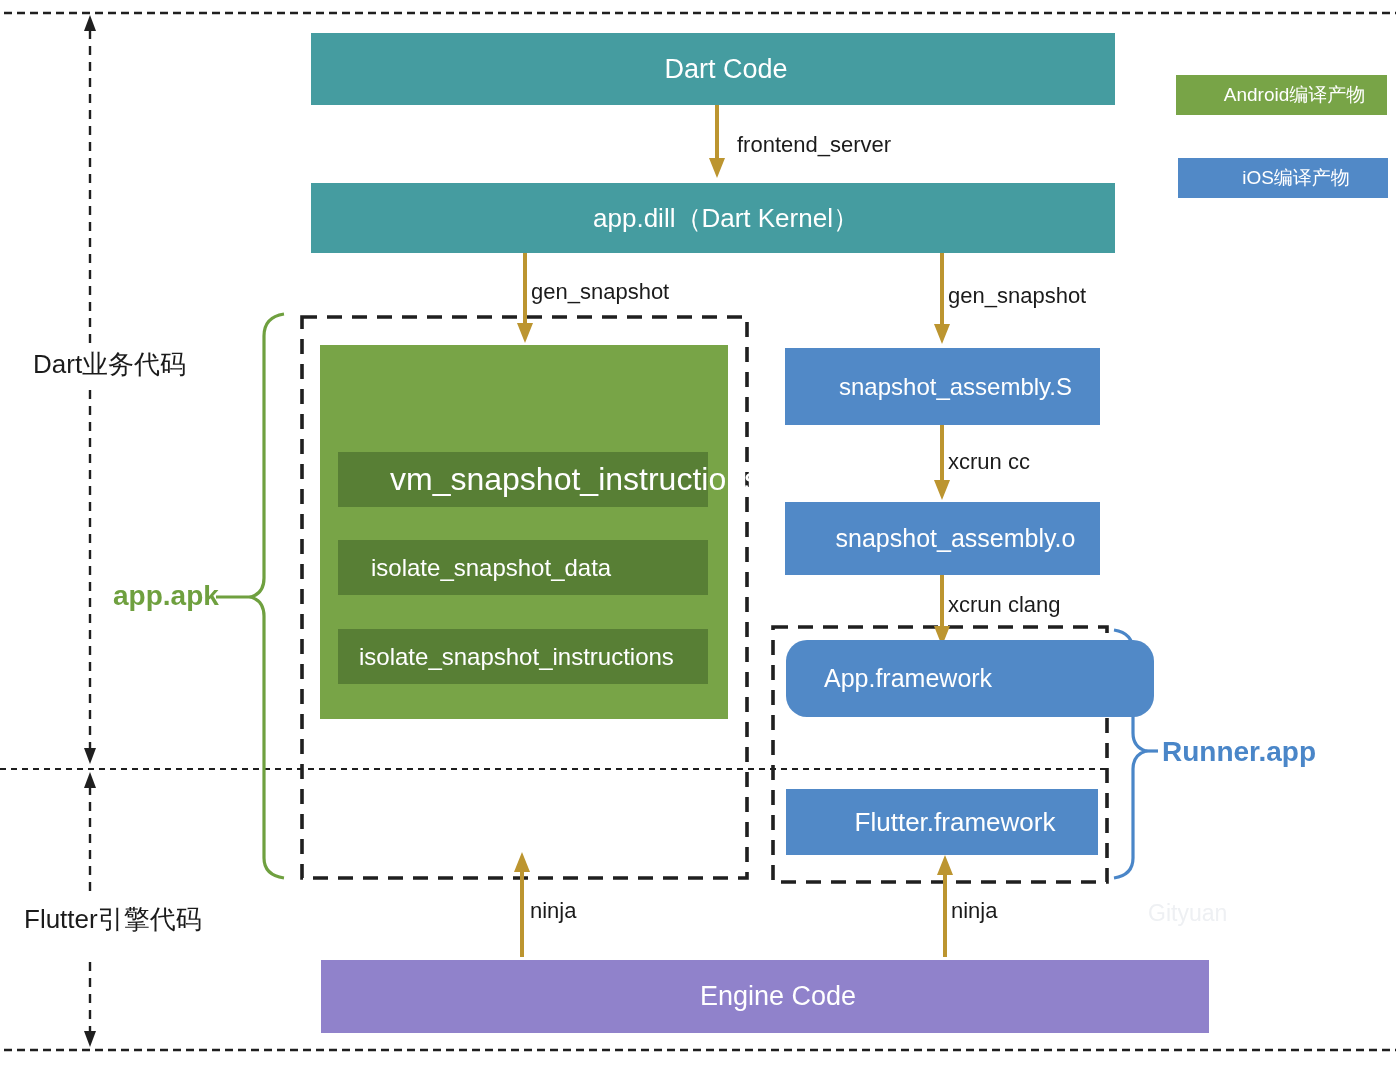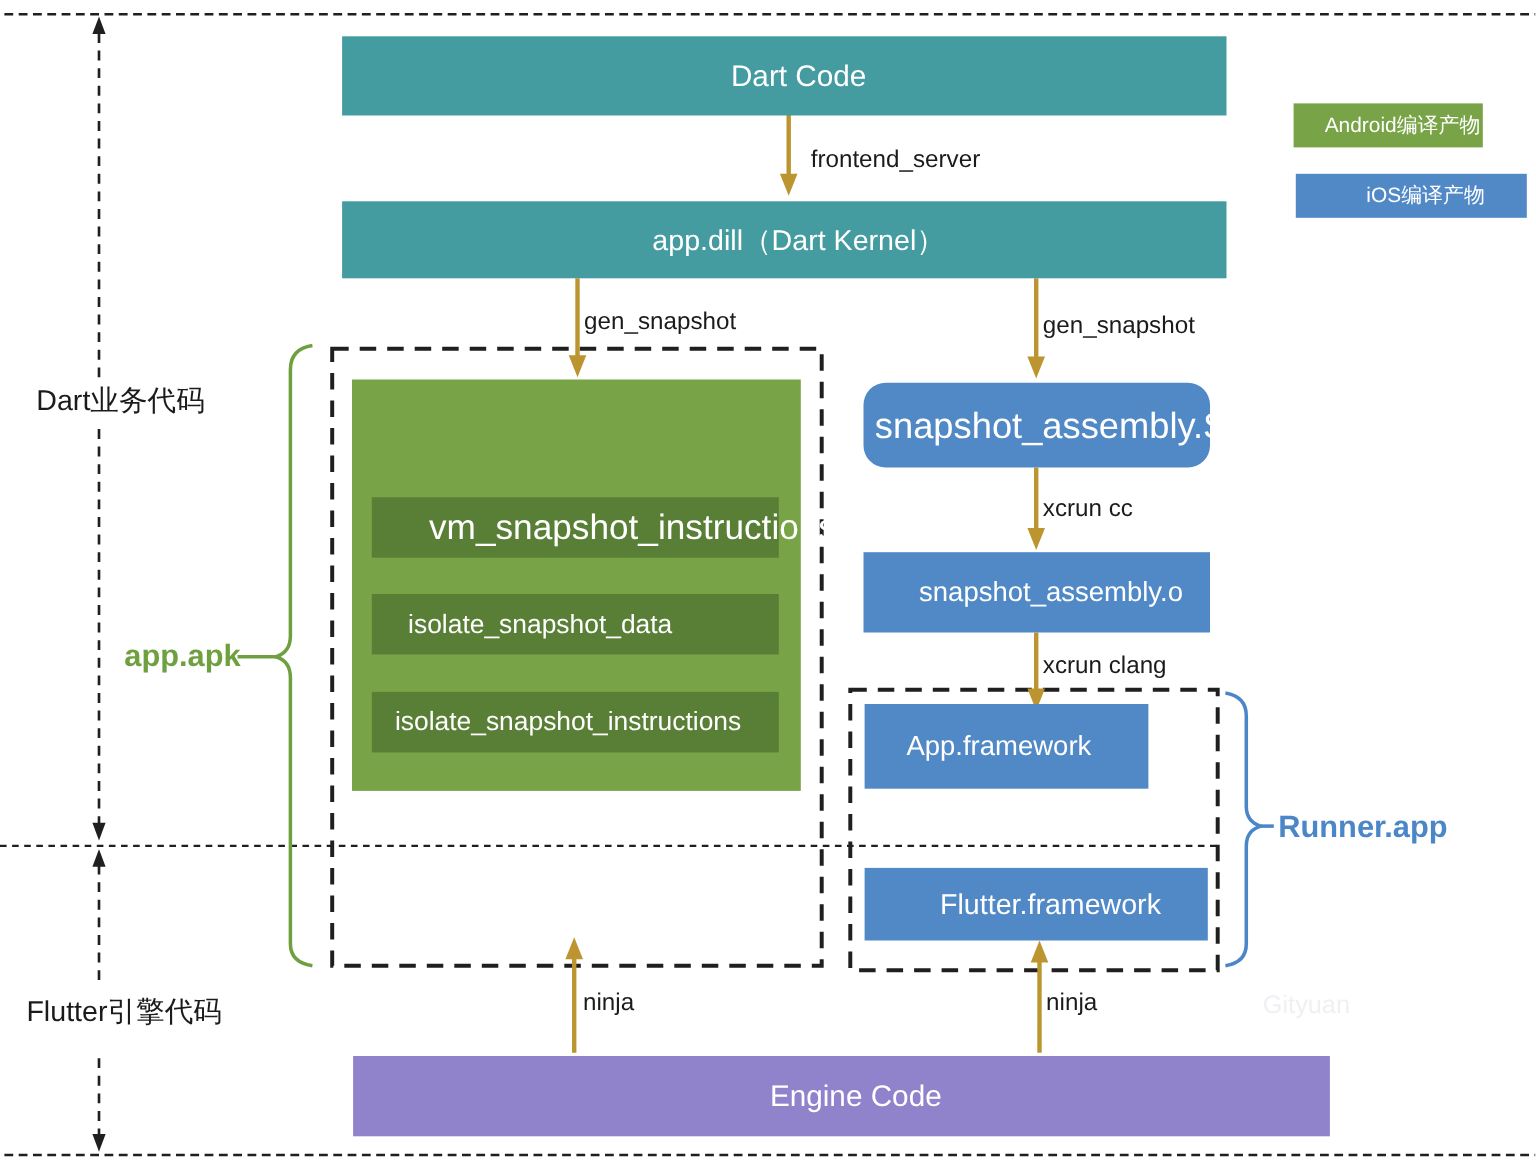--- a/index.html
+++ b/index.html
@@ -77,28 +77,28 @@
 
   <div class="abs bar teal" style="left:311px;top:33px;width:804px;height:72px;font-size:27px;">Dart Code</div>
 
   <div class="abs bar teal" style="left:311px;top:183px;width:804px;height:70px;font-size:26px;">app.dill（Dart Kernel）</div>
 
   <div class="abs green" style="left:320px;top:345px;width:408px;height:374px;"></div>
   <div class="abs bar dgreen left" style="left:338px;top:452px;width:370px;height:55px;font-size:32px;padding-left:52px;">vm_snapshot_instructions</div>
   <div class="abs bar dgreen left" style="left:338px;top:540px;width:370px;height:55px;font-size:24px;padding-left:33px;">isolate_snapshot_data</div>
   <div class="abs bar dgreen left" style="left:338px;top:629px;width:370px;height:55px;font-size:24px;padding-left:21px;">isolate_snapshot_instructions</div>
 
-  <div class="abs bar blue" style="left:785px;top:348px;width:315px;height:77px;font-size:33px;border-radius:20px;">snapshot_assembly.S</div>
+  <div class="abs bar blue" style="left:785px;top:348px;width:315px;height:77px;font-size:24px;">snapshot_assembly.S</div>
   <div class="abs bar blue" style="left:785px;top:502px;width:315px;height:73px;font-size:25px;">snapshot_assembly.o</div>
-  <div class="abs bar blue left" style="left:786px;top:640px;width:258px;height:77px;font-size:25px;padding-left:38px;">App.framework</div>
+  <div class="abs bar blue left" style="left:786px;top:640px;width:368px;height:77px;font-size:25px;padding-left:38px;border-radius:21px;">App.framework</div>
   <div class="abs bar blue" style="left:786px;top:789px;width:312px;height:66px;font-size:26px;">Flutter.framework</div>
 
   <div class="abs bar purple" style="left:321px;top:960px;width:888px;height:73px;font-size:27px;">Engine Code</div>
 
-  <div class="abs bar green legend" style="left:1176px;top:94px;width:172px;height:40px;">Android编译产物</div>
+  <div class="abs bar green legend" style="left:1176px;top:75px;width:211px;height:40px;">Android编译产物</div>
   <div class="abs bar blue legend" style="left:1178px;top:158px;width:210px;height:40px;">iOS编译产物</div>
 
   <div class="abs lbl" style="left:737px;top:132px;">frontend_server</div>
   <div class="abs lbl" style="left:531px;top:279px;">gen_snapshot</div>
   <div class="abs lbl" style="left:948px;top:283px;">gen_snapshot</div>
   <div class="abs lbl" style="left:948px;top:449px;">xcrun cc</div>
   <div class="abs lbl" style="left:948px;top:592px;">xcrun clang</div>
   <div class="abs lbl" style="left:530px;top:898px;">ninja</div>
   <div class="abs lbl" style="left:951px;top:898px;">ninja</div>
 

